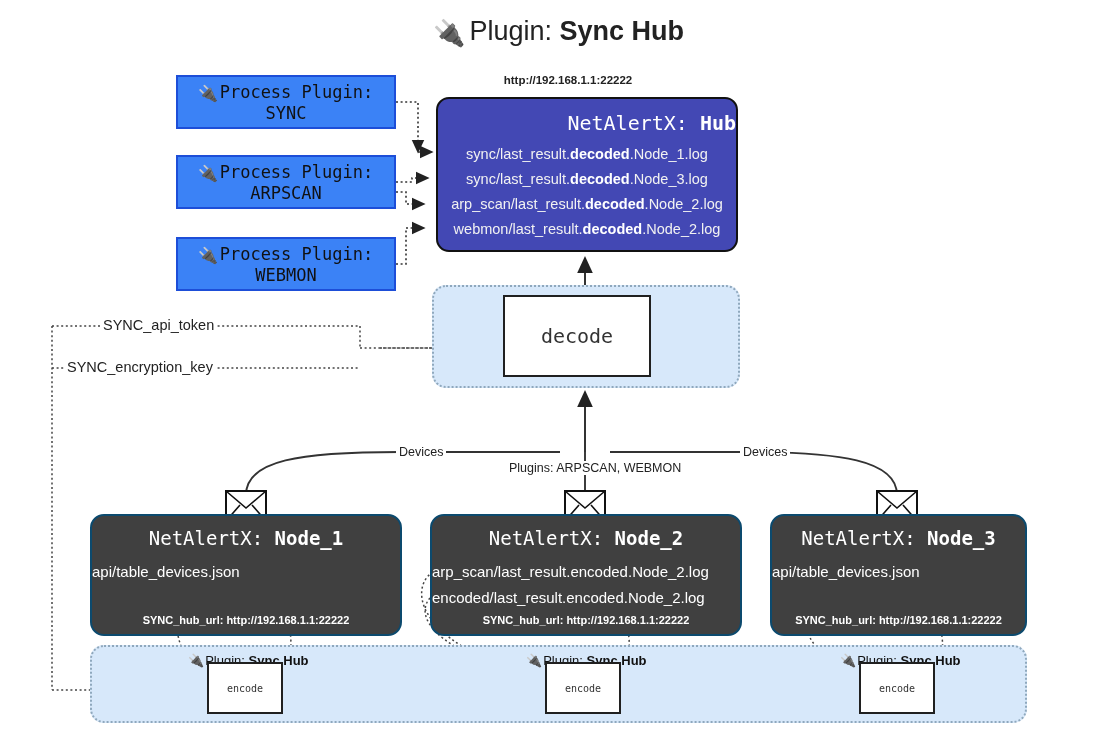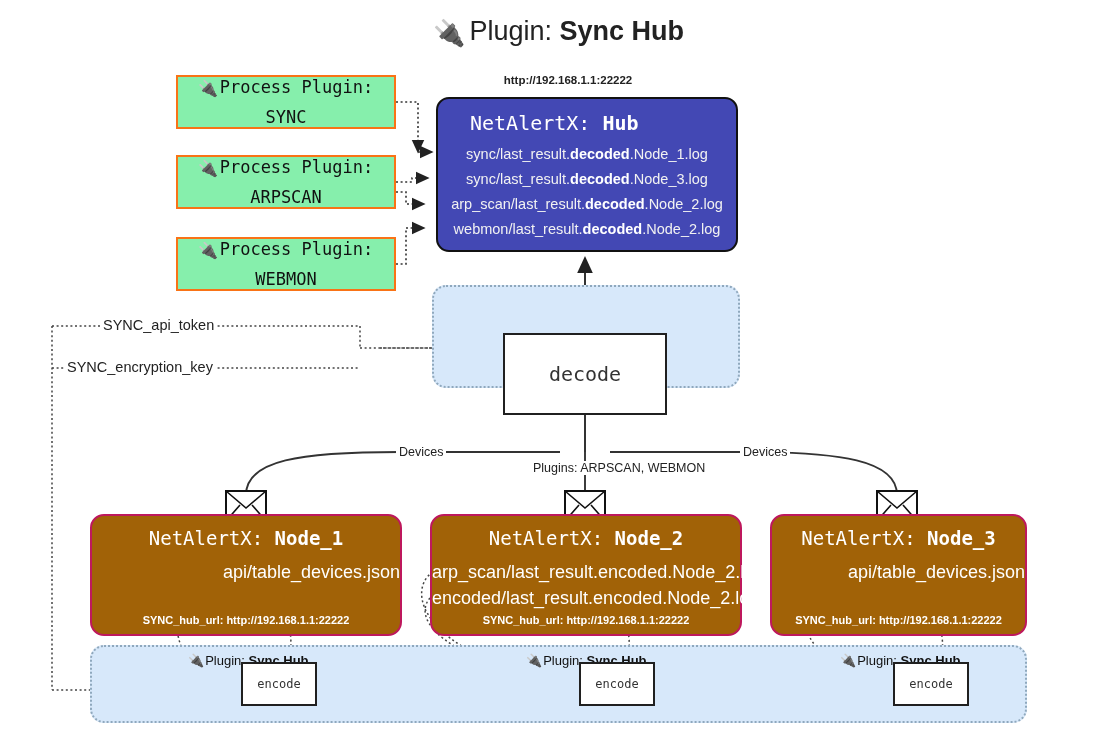--- a/index.html
+++ b/index.html
@@ -7,55 +7,55 @@
        font-family:"Liberation Sans",sans-serif;color:#1a1a1a;}
   .abs{position:absolute;}
   svg.layer{position:absolute;left:0;top:0;width:1117px;height:754px;pointer-events:none;}
 
   
   #title{left:0;top:16px;width:1117px;text-align:center;font-size:27px;color:#222;}
   #title .plug{font-size:26px;vertical-align:-2px;margin-right:4px;}
   #title .b{font-weight:bold;}
 
   
-  .procbox{border:2px solid #f97316;background:#86efac;box-sizing:border-box;
-           display:flex;flex-direction:column;align-items:center;justify-content:space-between;
+  .procbox{border:2px solid #1d4ed8;background:#3b82f6;box-sizing:border-box;
+           display:flex;flex-direction:column;align-items:center;justify-content:center;
            font-family:"DejaVu Sans Mono","Liberation Mono",monospace;font-size:17px;color:#111;}
   .procbox .l1{white-space:nowrap;}
   .procbox .l2{white-space:nowrap;}
   .procbox .plug{font-family:"Liberation Sans",sans-serif;font-size:16px;vertical-align:-1px;margin-right:1px;}
 
   
   #huburl{left:408px;top:74px;width:320px;text-align:center;font-size:11.5px;font-weight:bold;color:#222;}
   #hub{left:436px;top:97px;width:302px;height:155px;background:#4348b4;border:2px solid #111;
        border-radius:13px;box-sizing:border-box;color:#fff;}
-  #hub .hubtitle{margin-top:12px;text-align:left;font-family:"DejaVu Sans Mono","Liberation Mono",monospace;
+  #hub .hubtitle{margin-top:12px;text-align:right;font-family:"DejaVu Sans Mono","Liberation Mono",monospace;
        font-size:20px;letter-spacing:0px;margin-left:32px;}
   #hub .hubtitle b{font-weight:bold;}
   #hub .loglist{margin-top:7px;}
   #hub .logline{font-size:14.5px;text-align:center;line-height:25px;white-space:nowrap;color:#f2f2f2;}
   #hub .logline b{font-weight:bold;color:#fff;}
 
   
   .bluebox{background:#d7e8fa;border:2px dotted #8fa8bd;border-radius:14px;box-sizing:border-box;}
 
   
   .whitebox{background:#fff;border:2px solid #202020;box-sizing:border-box;
             display:flex;align-items:center;justify-content:center;
             font-family:"DejaVu Sans Mono","Liberation Mono",monospace;color:#333;}
-  #decode{left:503px;top:295px;width:164px;height:82px;font-size:20px;margin-top:38px;}
-  .encodebox{width:76px;height:44px;font-size:12px;margin-left:34px;}
-
-  
-  .node{background:#a16207;border:2px solid #be185d;border-radius:14px;box-sizing:border-box;color:#fff;}
+  #decode{left:503px;top:295px;width:148px;height:82px;font-size:20px;}
+  .encodebox{width:76px;height:52px;font-size:10px;}
+
+  
+  .node{background:#404040;border:2px solid #0c4a6e;border-radius:14px;box-sizing:border-box;color:#fff;}
   .node .ntitle{margin-top:11px;text-align:center;font-family:"DejaVu Sans Mono","Liberation Mono",monospace;
                 font-size:19px;white-space:nowrap;}
   .node .ntitle b{font-weight:bold;}
   .node .nlines{margin-top:10px;}
-  .node .nline{text-align:right;font-size:18px;line-height:26px;white-space:nowrap;color:#fff;}
+  .node .nline{text-align:left;font-size:15px;line-height:26px;white-space:nowrap;color:#fff;}
   .node .nurl{position:absolute;left:0;bottom:8px;width:100%;text-align:center;font-size:11px;
               font-weight:bold;color:#fff;white-space:nowrap;}
 
   
   .edgelabel{font-size:12.5px;color:#222;background:#fff;padding:0 3px;white-space:nowrap;}
   .varlabel{font-size:14.5px;color:#222;background:#fff;padding:0 3px;white-space:nowrap;}
   .pluglabel{font-size:13px;color:#111;white-space:nowrap;margin-top:8px;}
   .pluglabel b{font-weight:bold;}
   .pluglabel .plug{font-size:13px;margin-right:1px;}
 </style>
@@ -150,21 +150,21 @@
 </div>
 
 <div class="abs bluebox" style="left:432px;top:285px;width:308px;height:103px;"></div>
 <div class="abs whitebox" id="decode">decode</div>
 
 <div class="abs varlabel" style="left:100px;top:317px;">SYNC_api_token</div>
 <div class="abs varlabel" style="left:64px;top:359px;">SYNC_encryption_key</div>
 
 <div class="abs edgelabel" style="left:396px;top:445px;">Devices</div>
 <div class="abs edgelabel" style="left:740px;top:445px;">Devices</div>
-<div class="abs edgelabel" style="left:506px;top:461px;margin-left:24px;">Plugins: ARPSCAN, WEBMON</div>
+<div class="abs edgelabel" style="left:506px;top:461px;">Plugins: ARPSCAN, WEBMON</div>
 
 <svg class="abs" style="left:225px;top:490px;width:42px;height:32px;">
   <rect x="1" y="1" width="40" height="30" fill="#fff" stroke="#111" stroke-width="2"></rect>
   <path d="M1,1 L21,18 L41,1 M1,31 L15,15 M41,31 L27,15" fill="none" stroke="#111" stroke-width="1.6"></path>
 </svg>
 <svg class="abs" style="left:564px;top:490px;width:42px;height:32px;">
   <rect x="1" y="1" width="40" height="30" fill="#fff" stroke="#111" stroke-width="2"></rect>
   <path d="M1,1 L21,18 L41,1 M1,31 L15,15 M41,31 L27,15" fill="none" stroke="#111" stroke-width="1.6"></path>
 </svg>
 <svg class="abs" style="left:876px;top:490px;width:42px;height:32px;">

